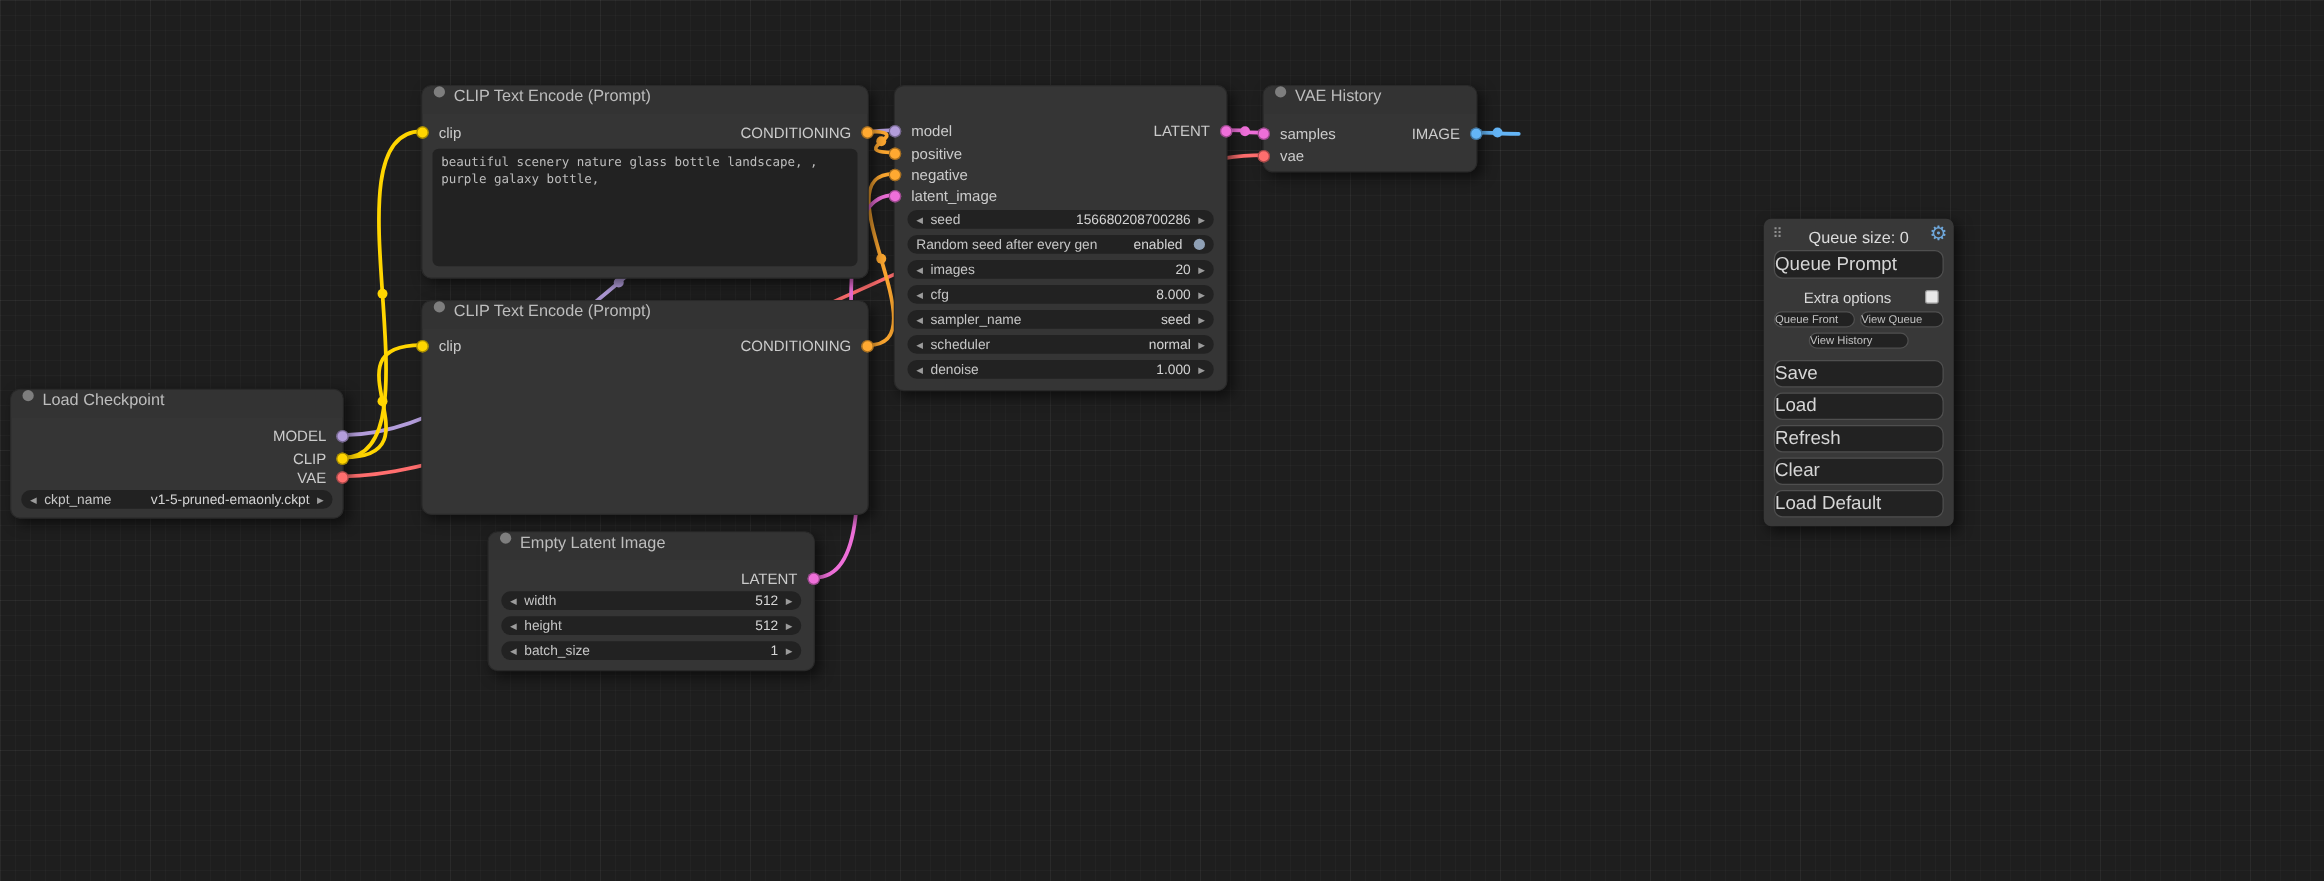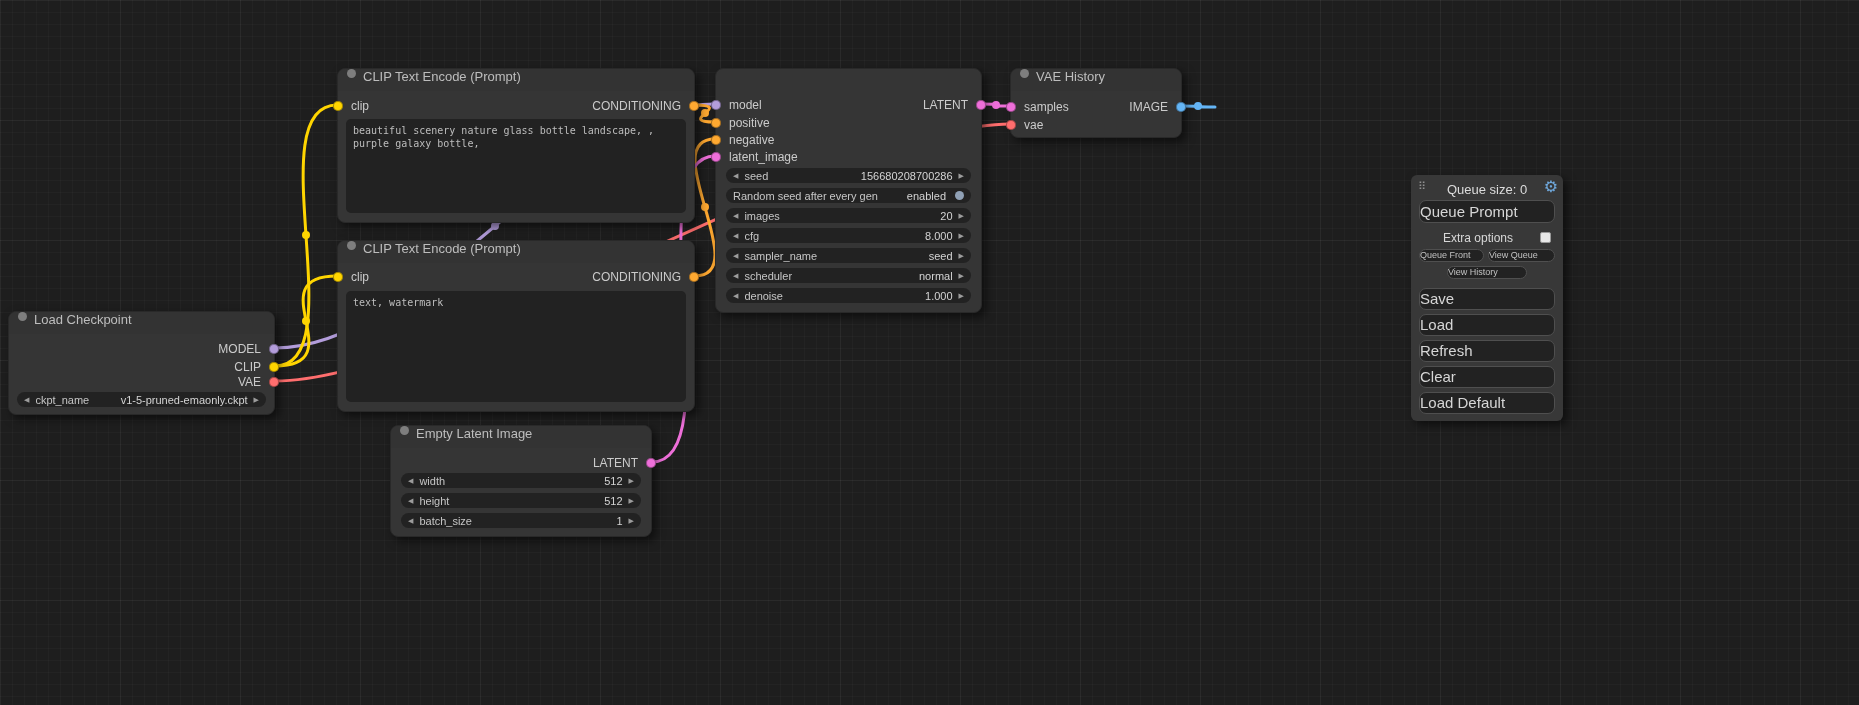--- a/index.html
+++ b/index.html
@@ -110,21 +110,20 @@
     <div class="ntitle">
       <span class="tdot"></span>
       <span>CLIP Text Encode (Prompt)</span>
     </div>
     <div class="srow" style="top:28px">
       <span class="port pin c-clip"></span>
       <span class="in-label">clip</span>
       <span class="out-label">CONDITIONING</span>
       <span class="port pout c-cond"></span>
     </div>
-    <div class="textbox" style="top:50px;bottom:9px">text, watermark</div>
   </div>
 
   <div class="node" style="left:715px;top:68px;width:267px;height:245px">
     <div class="srow" style="top:28px">
       <span class="port pin c-model"></span>
       <span class="in-label">model</span>
       <span class="out-label">LATENT</span>
       <span class="port pout c-latent"></span>
     </div>
     <div class="srow" style="top:46px">

